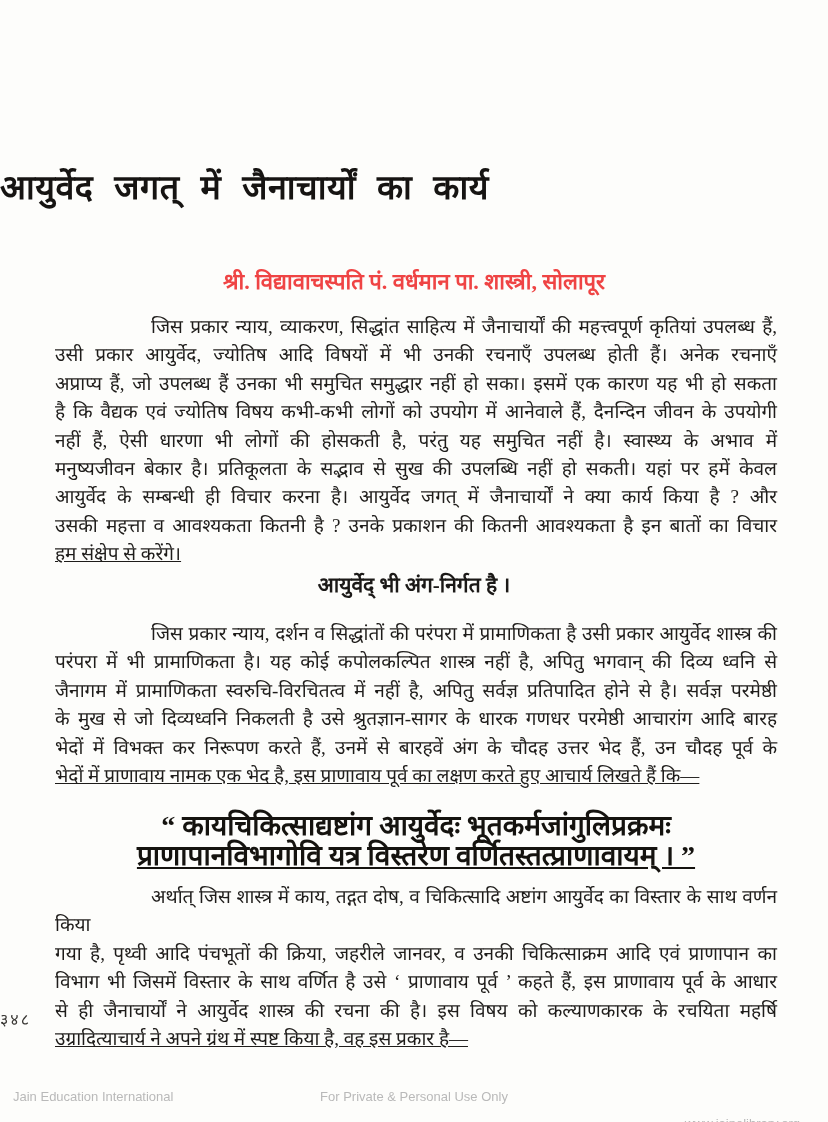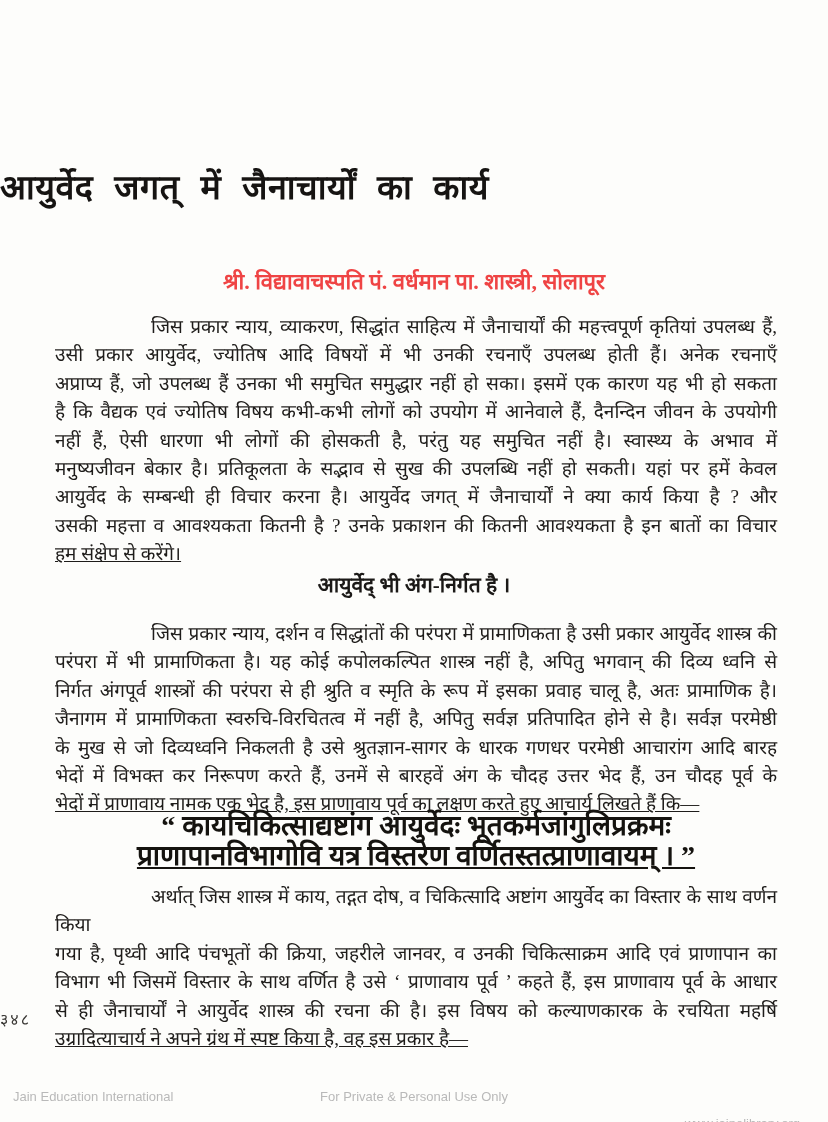--- a/index.html
+++ b/index.html
@@ -127,21 +127,20 @@
       <div class="textline">आयुर्वेद के सम्बन्धी ही विचार करना है। आयुर्वेद जगत् में जैनाचार्यों ने क्या कार्य किया है ? और</div>
       <div class="textline">उसकी महत्ता व आवश्यकता कितनी है ? उनके प्रकाशन की कितनी आवश्यकता है इन बातों का विचार</div>
       <div class="textline last">हम संक्षेप से करेंगे।</div>
     </div>
 
   <div class="section-heading">आयुर्वेद् भी अंग-निर्गत है ।</div>
 
   <div class="textblock" id="para2">
       <div class="textline first">जिस प्रकार न्याय, दर्शन व सिद्धांतों की परंपरा में प्रामाणिकता है उसी प्रकार आयुर्वेद शास्त्र की</div>
       <div class="textline">परंपरा में भी प्रामाणिकता है। यह कोई कपोलकल्पित शास्त्र नहीं है, अपितु भगवान् की दिव्य ध्वनि से</div>
-      <div class="textline">निर्गत अंगपूर्व शास्त्रों की परंपरा से ही श्रुति व स्मृति के रूप में इसका प्रवाह चालू है, अतः प्रामाणिक है।</div>
       <div class="textline">जैनागम में प्रामाणिकता स्वरुचि-विरचितत्व में नहीं है, अपितु सर्वज्ञ प्रतिपादित होने से है। सर्वज्ञ परमेष्ठी</div>
       <div class="textline">के मुख से जो दिव्यध्वनि निकलती है उसे श्रुतज्ञान-सागर के धारक गणधर परमेष्ठी आचारांग आदि बारह</div>
       <div class="textline">भेदों में विभक्त कर निरूपण करते हैं, उनमें से बारहवें अंग के चौदह उत्तर भेद हैं, उन चौदह पूर्व के</div>
       <div class="textline last">भेदों में प्राणावाय नामक एक भेद है, इस प्राणावाय पूर्व का लक्षण करते हुए आचार्य लिखते हैं कि—</div>
     </div>
 
   <div class="verse">
       <div class="textline first">“ कायचिकित्साद्यष्टांग आयुर्वेदः भूतकर्मजांगुलिप्रक्रमः</div>
       <div class="textline last">प्राणापानविभागोवि यत्र विस्तरेण वर्णितस्तत्प्राणावायम् । ”</div>
     </div>

